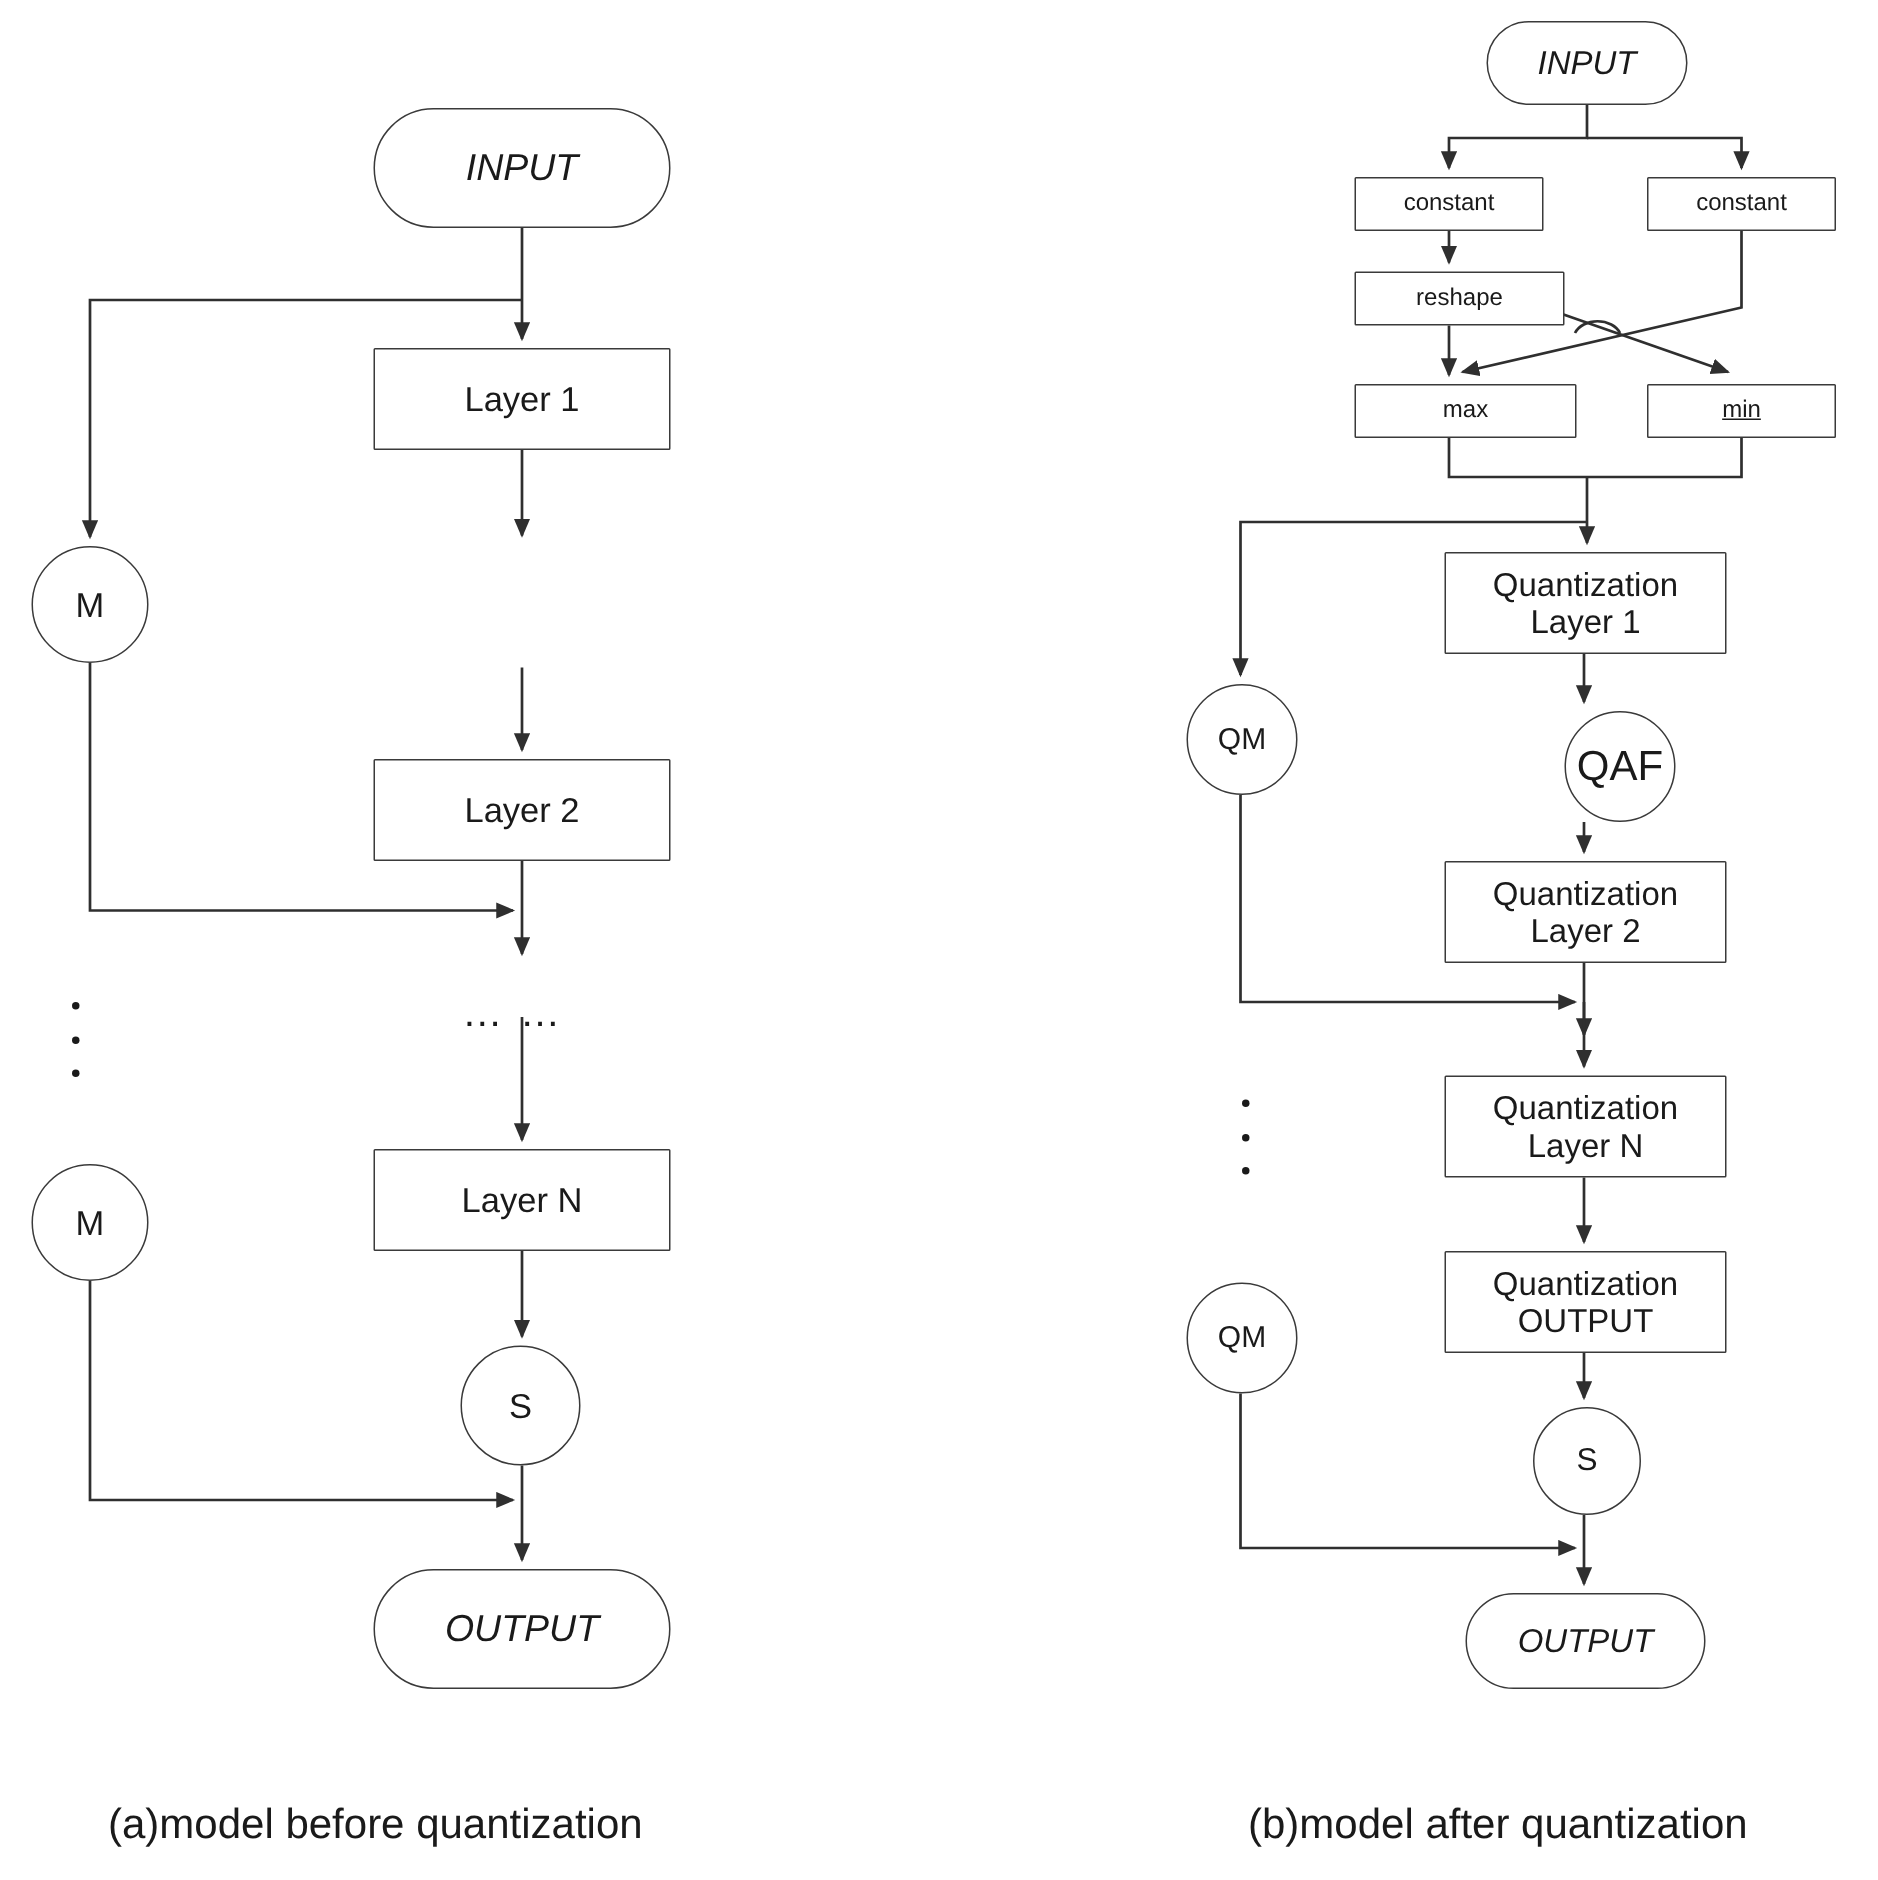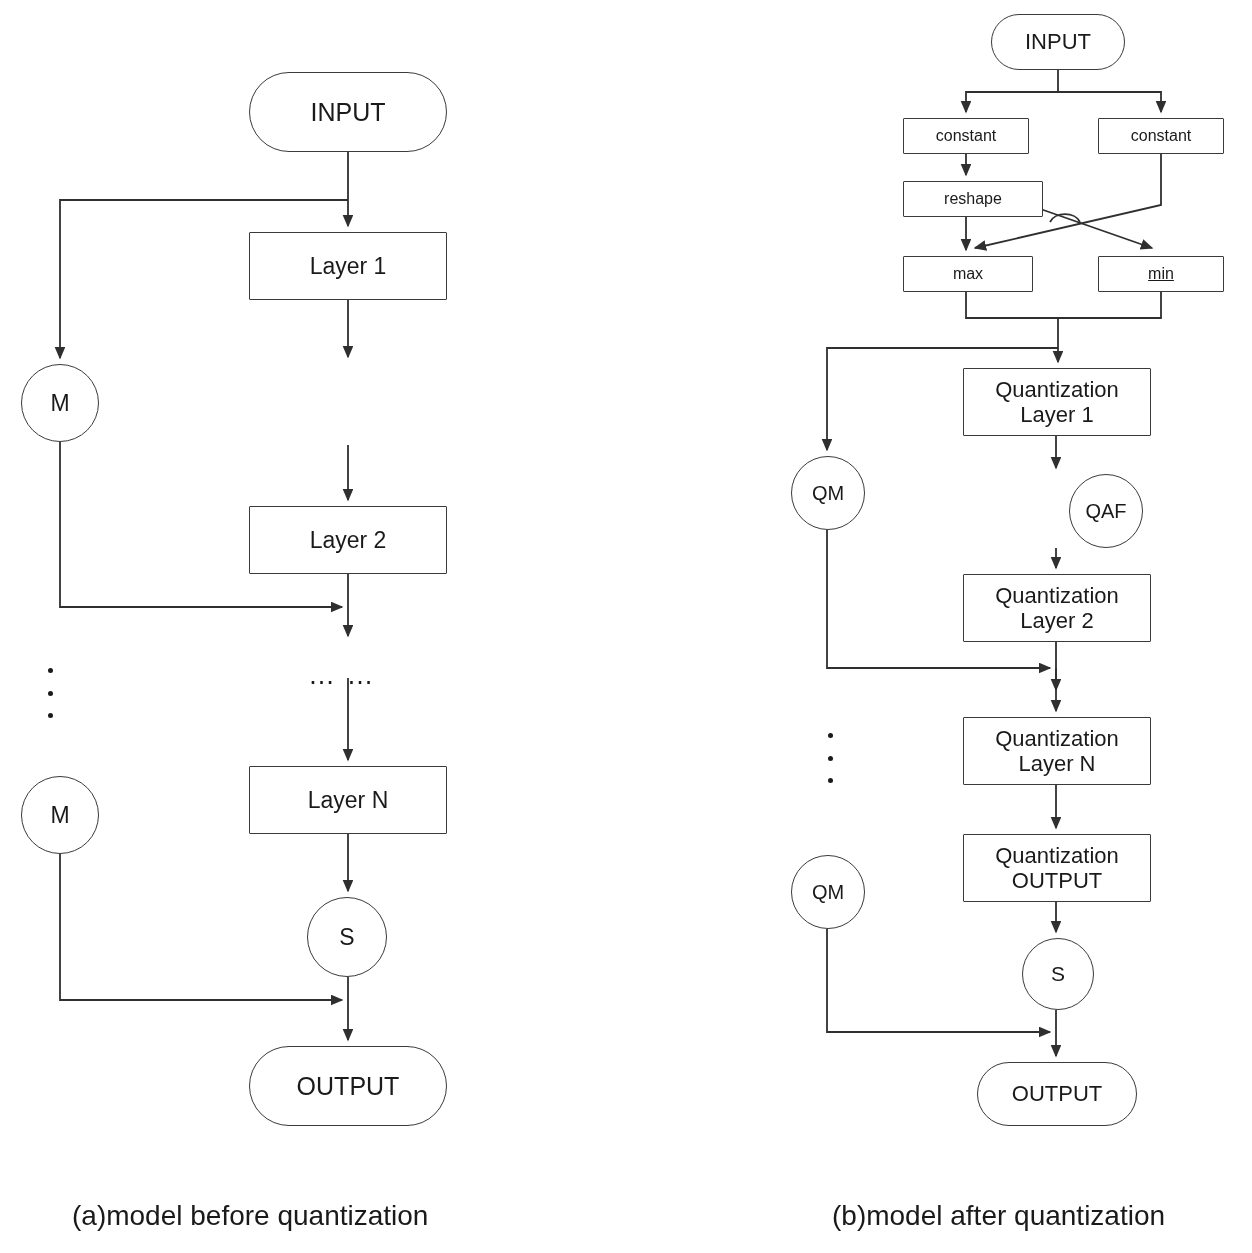--- a/index.html
+++ b/index.html
@@ -34,20 +34,21 @@
     background: #ffffff;
     border: 1.4px solid #3a3a3a;
     color: #1a1a1a;
     line-height: 1.15;
   }
   .rect {
     border-radius: 1px;
   }
   .stadium {
     border-radius: 40px;
+    font-style: italic;
   }
   .circle {
     border-radius: 50%;
   }
   .two-line {
     flex-direction: column;
   }
   .caption {
     position: absolute;
     font-size: 28px;
@@ -173,30 +174,30 @@
   </div>
 
   <div class="node stadium" style="left:991px; top:14px; width:134px; height:56px; font-size:22px; border-radius:30px;">INPUT</div>
 
   <div class="node rect" style="left:903px; top:118px; width:126px; height:36px; font-size:16px;">constant</div>
 
   <div class="node rect" style="left:1098px; top:118px; width:126px; height:36px; font-size:16px;">constant</div>
 
   <div class="node rect" style="left:903px; top:181px; width:140px; height:36px; font-size:16px;">reshape</div>
 
-  <div class="node rect" style="left:903px; top:256px; width:130px; height:36px; font-size:16px;">max</div>
+  <div class="node rect" style="left:903px; top:256px; width:148px; height:36px; font-size:16px;">max</div>
 
   <div class="node rect" style="left:1098px; top:256px; width:126px; height:36px; font-size:16px;text-decoration:underline;">min</div>
 
   <div class="node rect two-line" style="left:963px; top:368px; width:188px; height:68px; font-size:22px;">
     <div>Quantization</div>
     <div>Layer 1</div>
   </div>
 
-  <div class="node circle" style="left:1069px; top:474px; width:74px; height:74px; font-size:20px;">QAF</div>
+  <div class="node circle" style="left:1043px; top:474px; width:74px; height:74px; font-size:28px;">QAF</div>
 
   <div class="node rect two-line" style="left:963px; top:574px; width:188px; height:68px; font-size:22px;">
     <div>Quantization</div>
     <div>Layer 2</div>
   </div>
 
   <div class="node rect two-line" style="left:963px; top:717px; width:188px; height:68px; font-size:22px;">
     <div>Quantization</div>
     <div>Layer N</div>
   </div>

